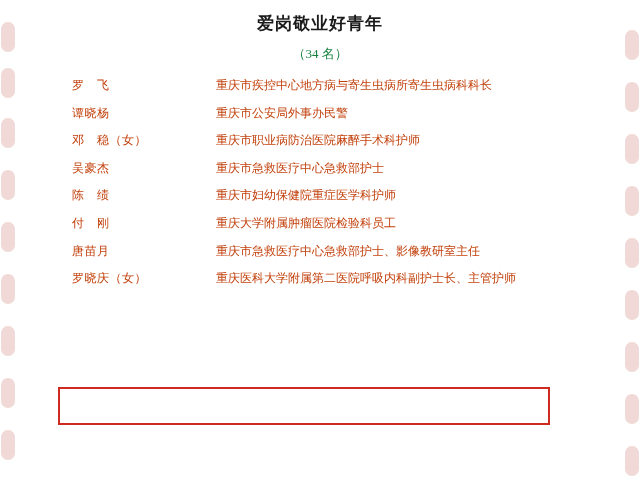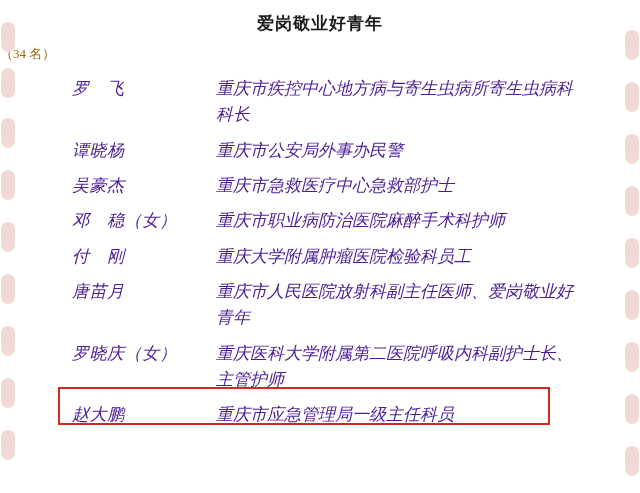--- a/index.html
+++ b/index.html
@@ -46,41 +46,40 @@
   .doc-title {
     text-align: center;
     font-size: 17px;
     font-weight: bold;
     color: #1a1a1a;
     letter-spacing: 1px;
     margin: 12px 0 4px 0;
     font-family: "Liberation Serif", serif;
   }
   .doc-subtitle {
-    text-align: left;
+    text-align: center;
     font-size: 13px;
-    color: #a16207;
+    color: #15803d;
     margin: 10px 0 8px 0;
     font-family: "Liberation Serif", serif;
   }
 
   .table {
     width: 520px;
     margin: 0 auto;
     border-collapse: collapse;
     table-layout: fixed;
   }
   .table td {
     vertical-align: top;
     padding: 5px 0 4px 0;
-    font-size: 17px;
-    color: #4c1d95;
+    font-size: 12px;
+    color: #c2410c;
     line-height: 1.55;
     font-family: "Liberation Serif", serif;
-    font-style: italic;
   }
   .col-name {
     width: 130px;
     padding-left: 12px !important;
     letter-spacing: 0.5px;
     white-space: pre;
   }
   .col-desc {
     padding-left: 14px !important;
     padding-right: 6px !important;
@@ -135,40 +134,40 @@
     <tbody>
       <tr>
         <td class="col-name">罗　飞</td>
         <td class="col-desc">重庆市疾控中心地方病与寄生虫病所寄生虫病科科长</td>
       </tr>
       <tr>
         <td class="col-name">谭晓杨</td>
         <td class="col-desc">重庆市公安局外事办民警</td>
       </tr>
       <tr>
+        <td class="col-name">邓　稳（女）</td>
+        <td class="col-desc">重庆市职业病防治医院麻醉手术科护师</td>
+      </tr>
+      <tr>
         <td class="col-name">吴豪杰</td>
         <td class="col-desc">重庆市急救医疗中心急救部护士</td>
       </tr>
       <tr>
-        <td class="col-name">邓　稳（女）</td>
-        <td class="col-desc">重庆市职业病防治医院麻醉手术科护师</td>
+        <td class="col-name">陈　绩</td>
+        <td class="col-desc">重庆市妇幼保健院重症医学科护师</td>
       </tr>
       <tr>
         <td class="col-name">付　刚</td>
         <td class="col-desc">重庆大学附属肿瘤医院检验科员工</td>
       </tr>
       <tr>
         <td class="col-name">唐苗月</td>
-        <td class="col-desc">重庆市人民医院放射科副主任医师、爱岗敬业好青年</td>
+        <td class="col-desc">重庆市急救医疗中心急救部护士、影像教研室主任</td>
       </tr>
       <tr>
         <td class="col-name">罗晓庆（女）</td>
         <td class="col-desc">重庆医科大学附属第二医院呼吸内科副护士长、主管护师</td>
-      </tr>
-      <tr>
-        <td class="col-name">赵大鹏</td>
-        <td class="col-desc">重庆市应急管理局一级主任科员</td>
       </tr>
     </tbody>
   </table>
 
   <div class="hl-box" style="top: 387.141px; height: 37.9219px; border-color: rgb(207, 42, 31);"></div>
 </div>
 
 </body></html>

